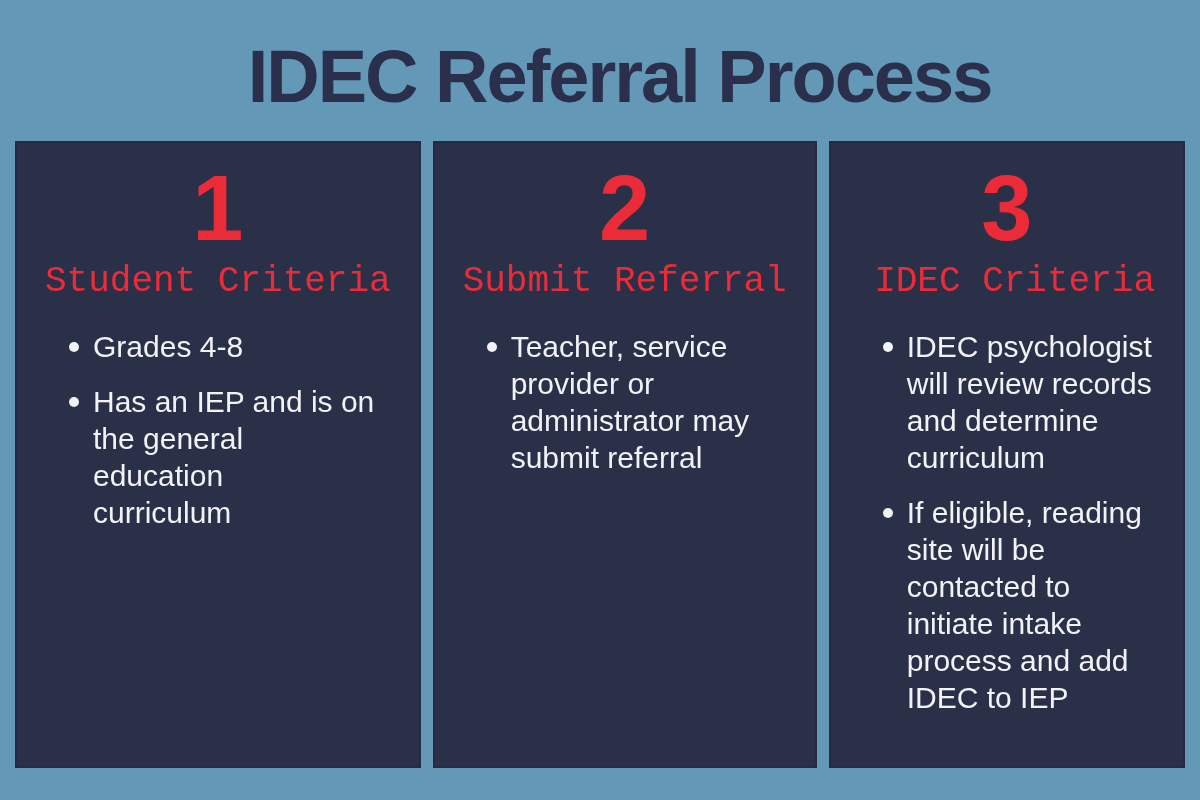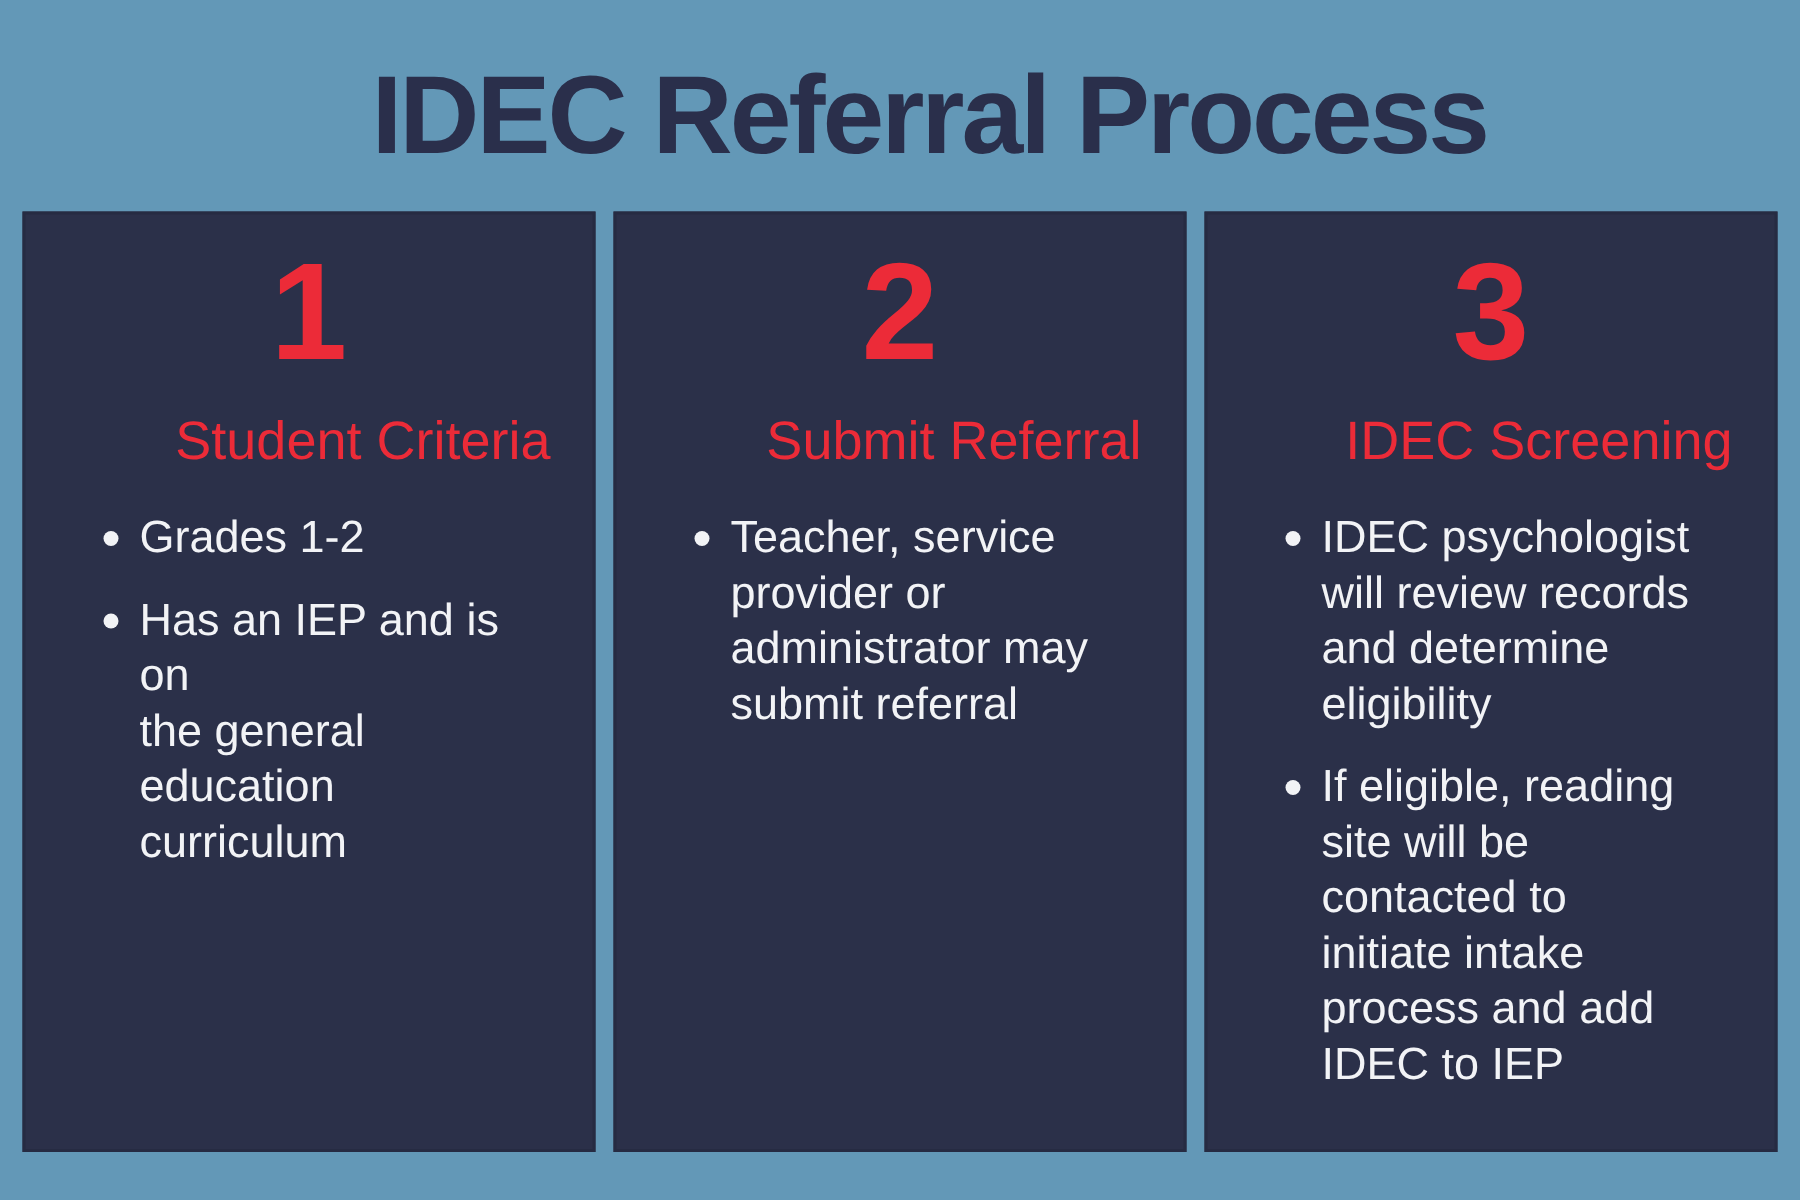--- a/index.html
+++ b/index.html
@@ -54,23 +54,24 @@
     line-height: 100px;
     font-weight: 900;
     margin-left: -22px; 
   }
   .card-heading {
     text-align: right;
     color: var(--accent-red);
     font-size: 36px;
     line-height: 44px;
     font-weight: 500;
-    margin-top: 14px;
+    margin-top: 2px;
     margin-left: -22px;
     white-space: nowrap;
+    font-family: Liberation Mono, monospace;
   }
   .bullet-list {
     list-style: none;
     margin-top: 24px;
   }
   .bullet-item {
     display: flex;
     gap: 14px;
     margin-bottom: 18px;
     color: var(--text-white);
@@ -98,21 +99,21 @@
 </header>
 
 <main class="cards-row">
 
   <section class="card">
     <div class="step-number">1</div>
     <h2 class="card-heading">Student Criteria</h2>
     <ul class="bullet-list">
       <li class="bullet-item">
         <span class="bullet-dot"></span>
-        <span class="bullet-text">Grades 1-2</span>
+        <span class="bullet-text">Grades 4-8</span>
       </li>
       <li class="bullet-item">
         <span class="bullet-dot"></span>
         <span class="bullet-text">Has an IEP and is on
 the general
 education
 curriculum</span>
       </li>
     </ul>
   </section>
@@ -126,28 +127,28 @@
         <span class="bullet-text">Teacher, service
 provider or
 administrator may
 submit referral</span>
       </li>
     </ul>
   </section>
 
   <section class="card">
     <div class="step-number">3</div>
-    <h2 class="card-heading">IDEC Screening</h2>
+    <h2 class="card-heading">IDEC Criteria</h2>
     <ul class="bullet-list">
       <li class="bullet-item">
         <span class="bullet-dot"></span>
         <span class="bullet-text">IDEC psychologist
 will review records
 and determine
-eligibility</span>
+curriculum</span>
       </li>
       <li class="bullet-item">
         <span class="bullet-dot"></span>
         <span class="bullet-text">If eligible, reading
 site will be
 contacted to
 initiate intake
 process and add
 IDEC to IEP</span>
       </li>

